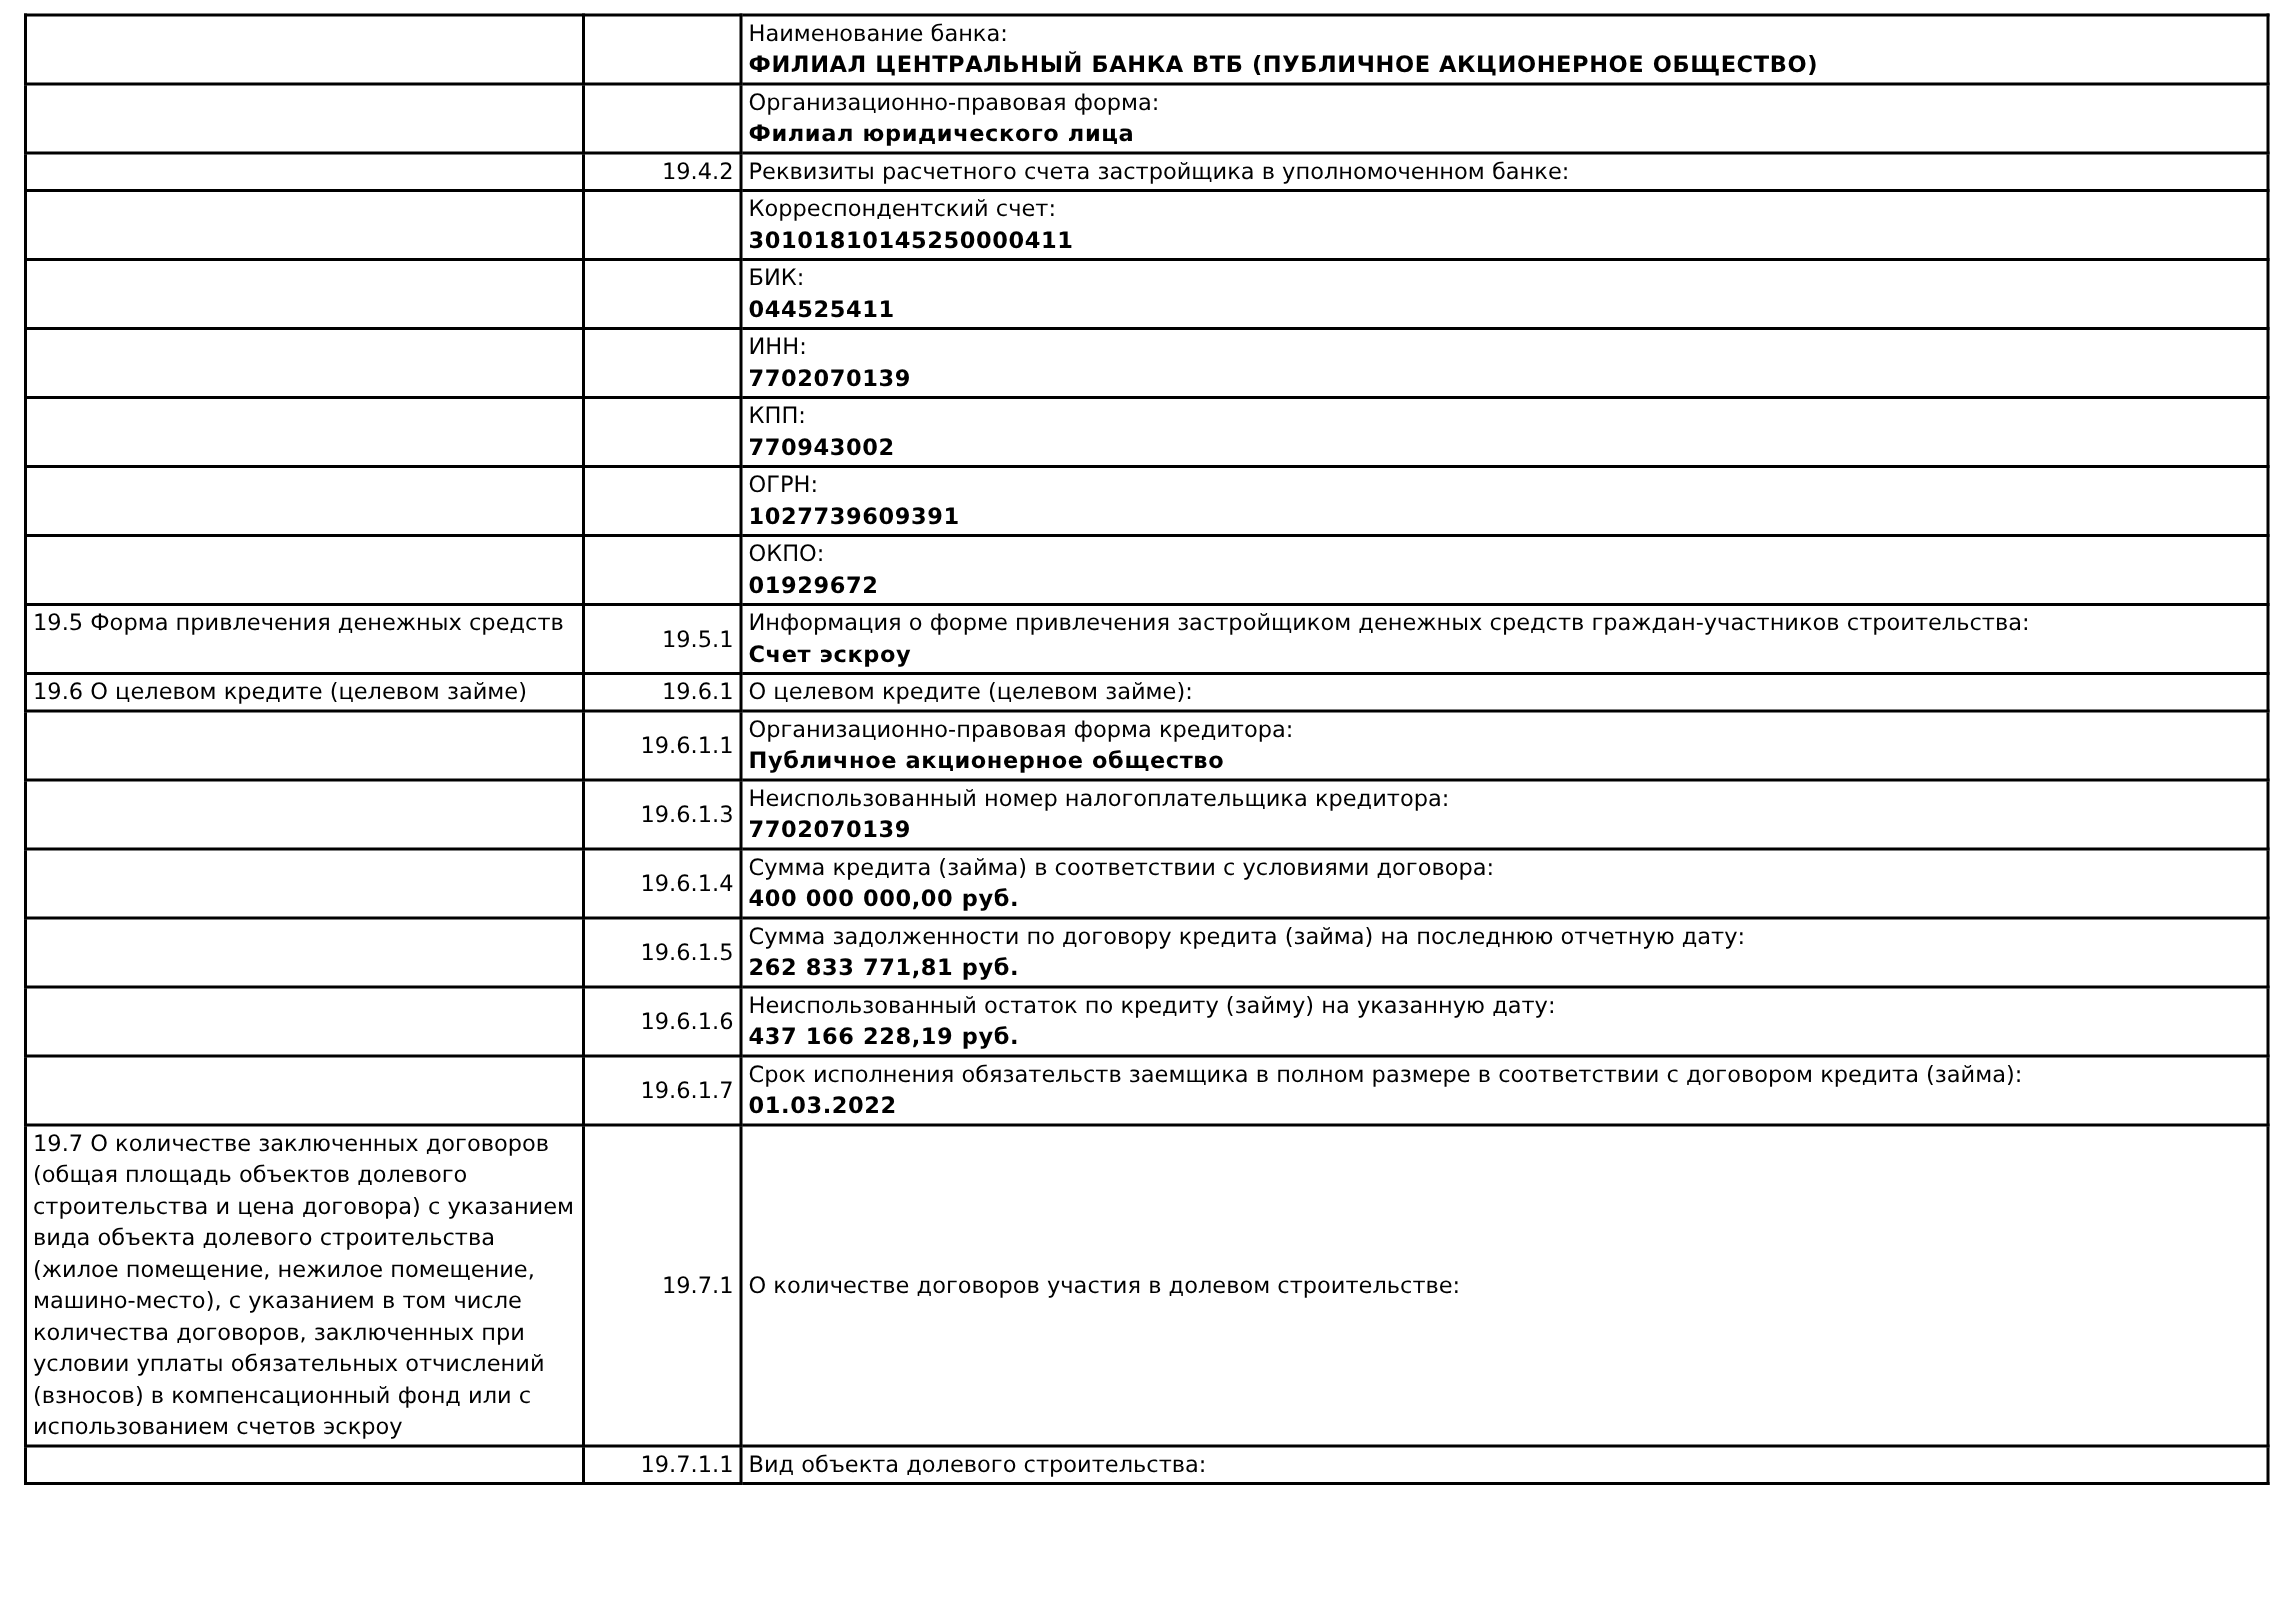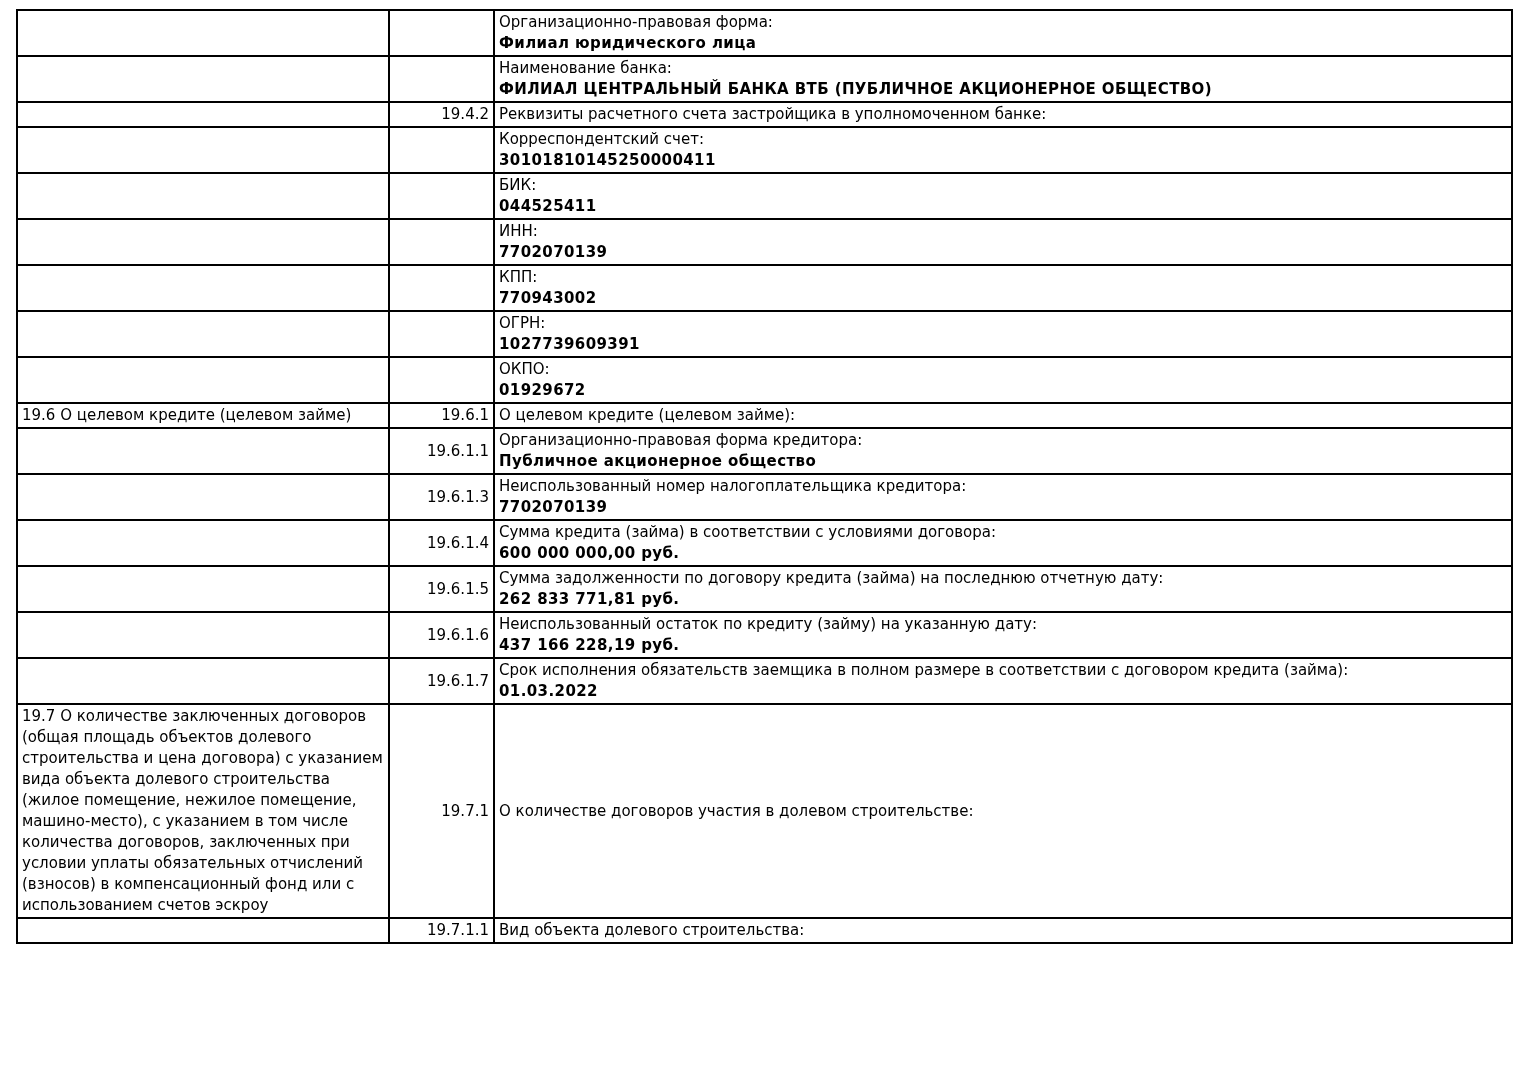--- a/index.html
+++ b/index.html
@@ -58,34 +58,34 @@
     <colgroup>
       <col style="width:372px">
       <col style="width:105px">
       <col>
     </colgroup>
     <tbody>
         <tr>
           <td class="col-section"></td>
           <td class="col-num"></td>
           <td class="col-content">
+            <div class="field-label">Наименование банка:</div>
+            <div class="field-value">ФИЛИАЛ ЦЕНТРАЛЬНЫЙ БАНКА ВТБ (ПУБЛИЧНОЕ АКЦИОНЕРНОЕ ОБЩЕСТВО)</div>
+          </td>
+        </tr>
+        <tr>
+          <td class="col-section"></td>
+          <td class="col-num"></td>
+          <td class="col-content">
             <div class="field-label">Организационно-правовая форма:</div>
             <div class="field-value">Филиал юридического лица</div>
           </td>
         </tr>
         <tr>
           <td class="col-section"></td>
-          <td class="col-num"></td>
-          <td class="col-content">
-            <div class="field-label">Наименование банка:</div>
-            <div class="field-value">ФИЛИАЛ ЦЕНТРАЛЬНЫЙ БАНКА ВТБ (ПУБЛИЧНОЕ АКЦИОНЕРНОЕ ОБЩЕСТВО)</div>
-          </td>
-        </tr>
-        <tr>
-          <td class="col-section"></td>
           <td class="col-num">19.4.2</td>
           <td class="col-content">
             <div class="field-label">Реквизиты расчетного счета застройщика в уполномоченном банке:</div>
           </td>
         </tr>
         <tr>
           <td class="col-section"></td>
           <td class="col-num"></td>
           <td class="col-content">
             <div class="field-label">Корреспондентский счет:</div>
@@ -126,20 +126,28 @@
         </tr>
         <tr>
           <td class="col-section"></td>
           <td class="col-num"></td>
           <td class="col-content">
             <div class="field-label">ОКПО:</div>
             <div class="field-value">01929672</div>
           </td>
         </tr>
         <tr>
+          <td class="col-section">19.5 Форма привлечения денежных средств</td>
+          <td class="col-num">19.5.1</td>
+          <td class="col-content">
+            <div class="field-label">Информация о форме привлечения застройщиком денежных средств граждан-участников строительства:</div>
+            <div class="field-value">Счет эскроу</div>
+          </td>
+        </tr>
+        <tr>
           <td class="col-section">19.6 О целевом кредите (целевом займе)</td>
           <td class="col-num">19.6.1</td>
           <td class="col-content">
             <div class="field-label">О целевом кредите (целевом займе):</div>
           </td>
         </tr>
         <tr>
           <td class="col-section"></td>
           <td class="col-num">19.6.1.1</td>
           <td class="col-content">
@@ -153,21 +161,21 @@
           <td class="col-content">
             <div class="field-label">Неиспользованный номер налогоплательщика кредитора:</div>
             <div class="field-value">7702070139</div>
           </td>
         </tr>
         <tr>
           <td class="col-section"></td>
           <td class="col-num">19.6.1.4</td>
           <td class="col-content">
             <div class="field-label">Сумма кредита (займа) в соответствии с условиями договора:</div>
-            <div class="field-value">600 000 000,00 руб.</div>
+            <div class="field-value">400 000 000,00 руб.</div>
           </td>
         </tr>
         <tr>
           <td class="col-section"></td>
           <td class="col-num">19.6.1.5</td>
           <td class="col-content">
             <div class="field-label">Сумма задолженности по договору кредита (займа) на последнюю отчетную дату:</div>
             <div class="field-value">262 833 771,81 руб.</div>
           </td>
         </tr>

